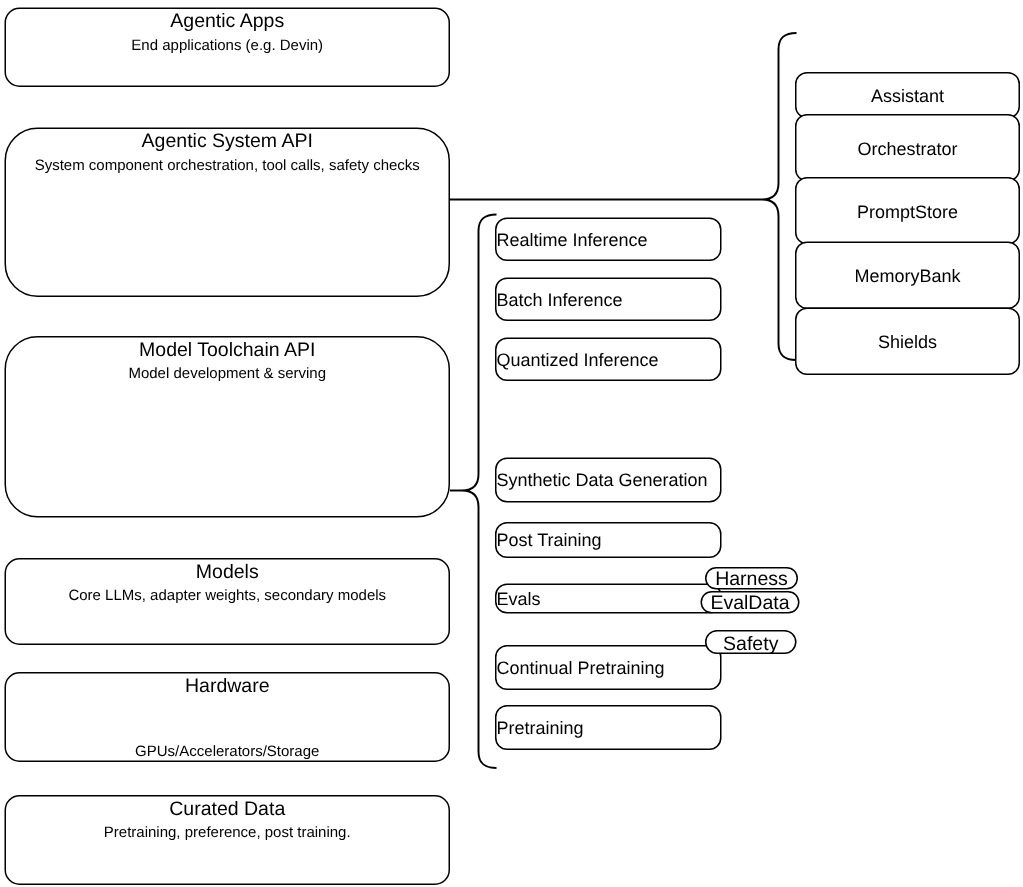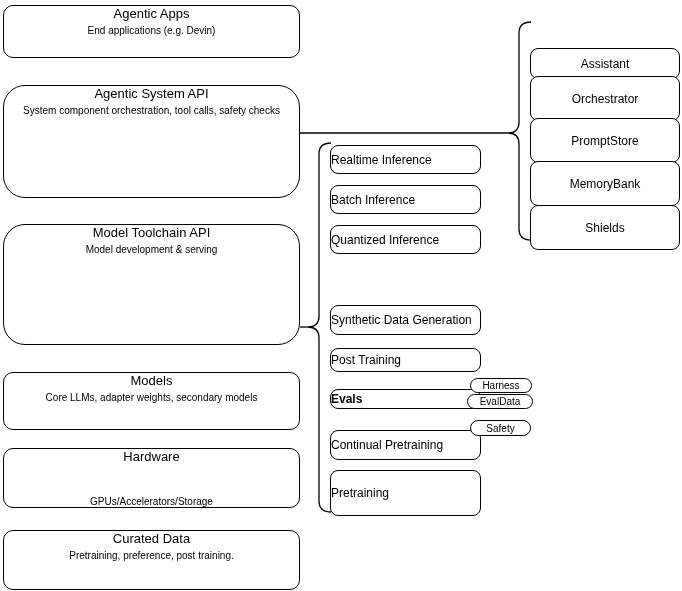--- a/index.html
+++ b/index.html
@@ -60,21 +60,21 @@
   }
   .tag-pill {
     position: absolute;
     box-sizing: border-box;
     border: 1.3px solid #000;
     border-radius: 9px;
     background: #fff;
     display: flex;
     align-items: center;
     justify-content: center;
-    font-size: 10px;
+    font-size: 13px;
     text-align: center;
   }
   #connectors {
     position: absolute;
     left: 0; top: 0;
     width: 682px; height: 591px;
     pointer-events: none;
   }
 </style>
 </head>
@@ -127,27 +127,27 @@
   </div>
   <div class="cap-box" style="top:225px;">
     <span>Quantized Inference</span>
   </div>
   <div class="cap-box" style="top:265px; height:30px;margin-top:40px;">
     <span>Synthetic Data Generation</span>
   </div>
   <div class="cap-box" style="top:348px; height:24px;">
     <span>Post Training</span>
   </div>
-  <div class="cap-box" style="top:389px; height:20px;font-weight:bold;">
+  <div class="cap-box" style="top:389px; height:20px;">
     <span>Evals</span>
   </div>
   <div class="cap-box" style="top:430px; height:30px;">
     <span>Continual Pretraining</span>
   </div>
-  <div class="cap-box" style="top:470px; height:46px;">
+  <div class="cap-box" style="top:470px; height:30px;">
     <span>Pretraining</span>
   </div>
 
   <div class="comp-box" style="top:48px; height:31px;">
     <span>Assistant</span>
   </div>
   <div class="comp-box" style="top:76px;">
     <span>Orchestrator</span>
   </div>
   <div class="comp-box" style="top:118px;">

